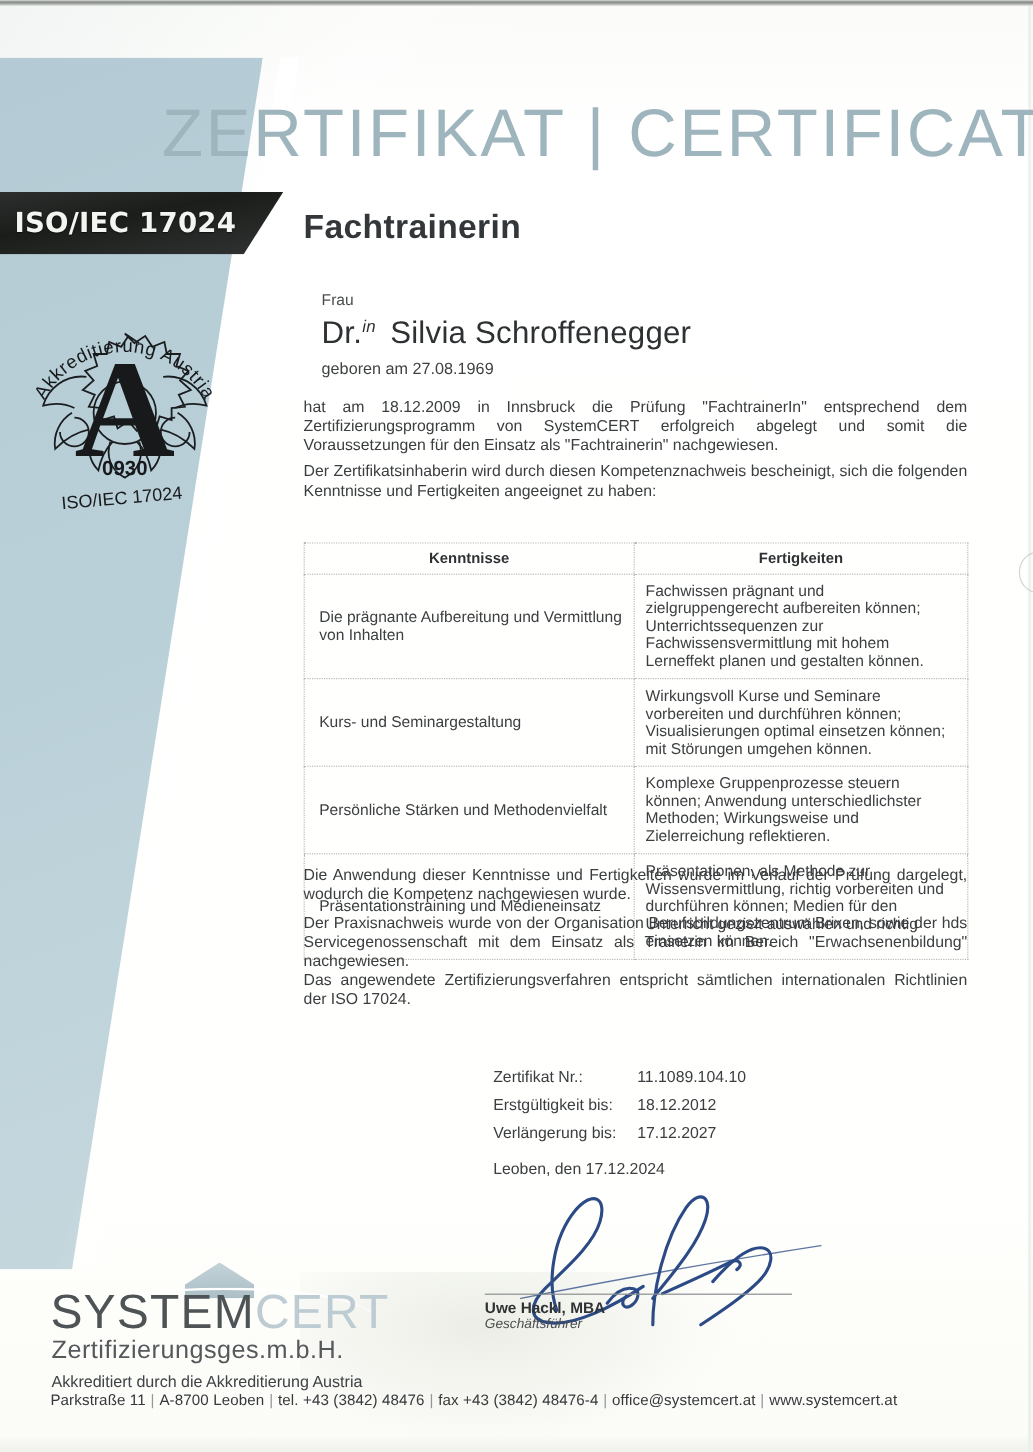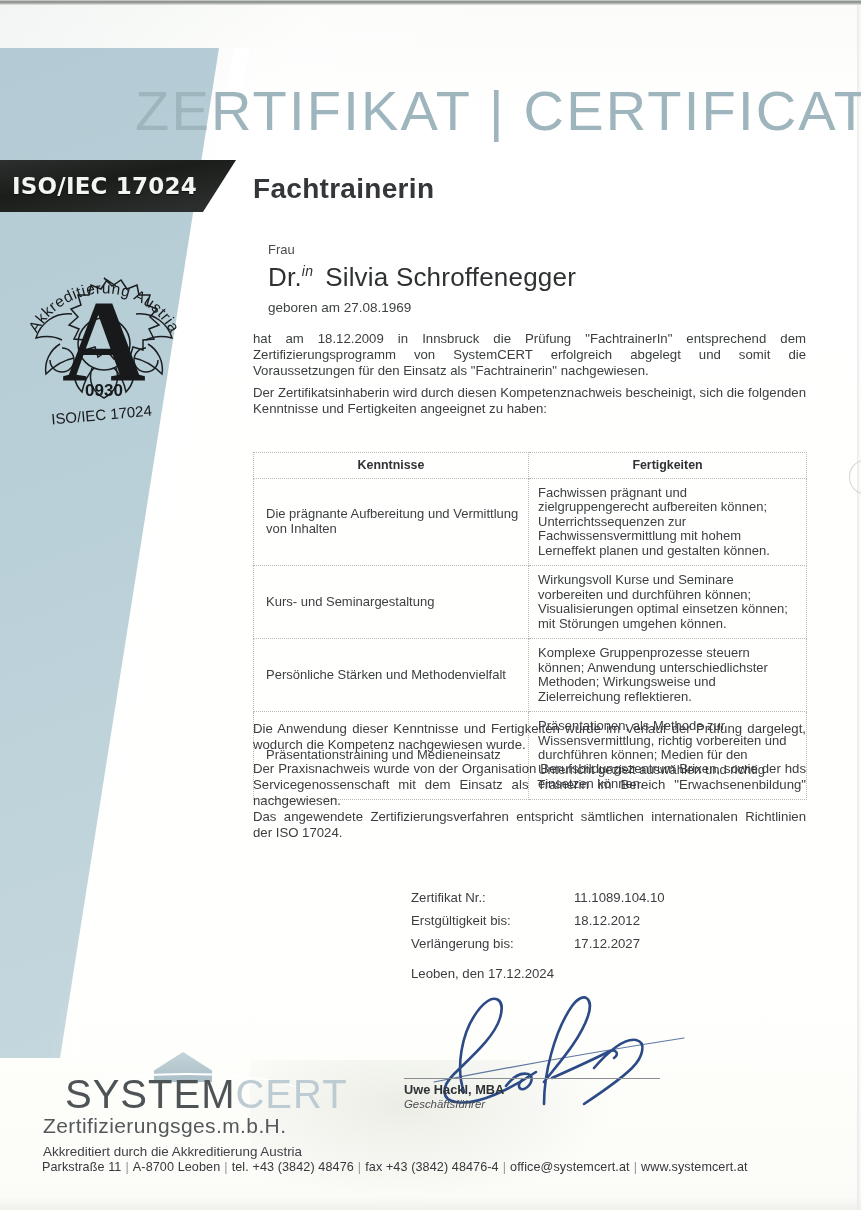--- a/index.html
+++ b/index.html
@@ -162,21 +162,21 @@
   
   #para-proof   { top: 721px; }
   #para-practice{ top: 761px; }
   #para-scheme  { top: 809px; }
 
   
   #meta {
     position: absolute; left: 411px; top: 886px;
     font-size: 13.2px; line-height: 23px; color: #3b3e40;
   }
-  #meta .row { display: flex; gap: 43px; }
+  #meta .row { display: flex; }
   #meta .lbl { width: 120px; }
   #meta .val { }
   #place-date {
     position: absolute; left: 411px; top: 966px;
     font-size: 13.2px; color: #3b3e40;
   }
 
   
   #signature-block { position: absolute; left: 404px; top: 990px; width: 300px; }
   #signature-svg { position: absolute; left: -10px; top: -8px; }
@@ -206,21 +206,21 @@
     border-top: 2px solid #ffffff;
     border-radius: 50% / 100% 100% 0 0;
     pointer-events: none;
   }
   #brand-wordmark {
     position: absolute; left: 0; top: 20px;
     font-size: 40px; letter-spacing: 1px;
     font-family: "Liberation Sans", "DejaVu Sans", sans-serif;
     white-space: nowrap;
   }
-  #brand-wordmark .sys { color: #4e5356; margin-left: 23px; }
+  #brand-wordmark .sys { color: #4e5356; }
   #brand-wordmark .cert { color: #bdcbd2; }
   #brand-legal {
     position: absolute; left: 1px; top: 62px;
     font-size: 21px; color: #55595c; letter-spacing: .4px; white-space: nowrap;
   }
   #brand-accredit {
     position: absolute; left: 1px; top: 92px;
     font-size: 13.4px; color: #3f4346; white-space: nowrap;
   }
 

